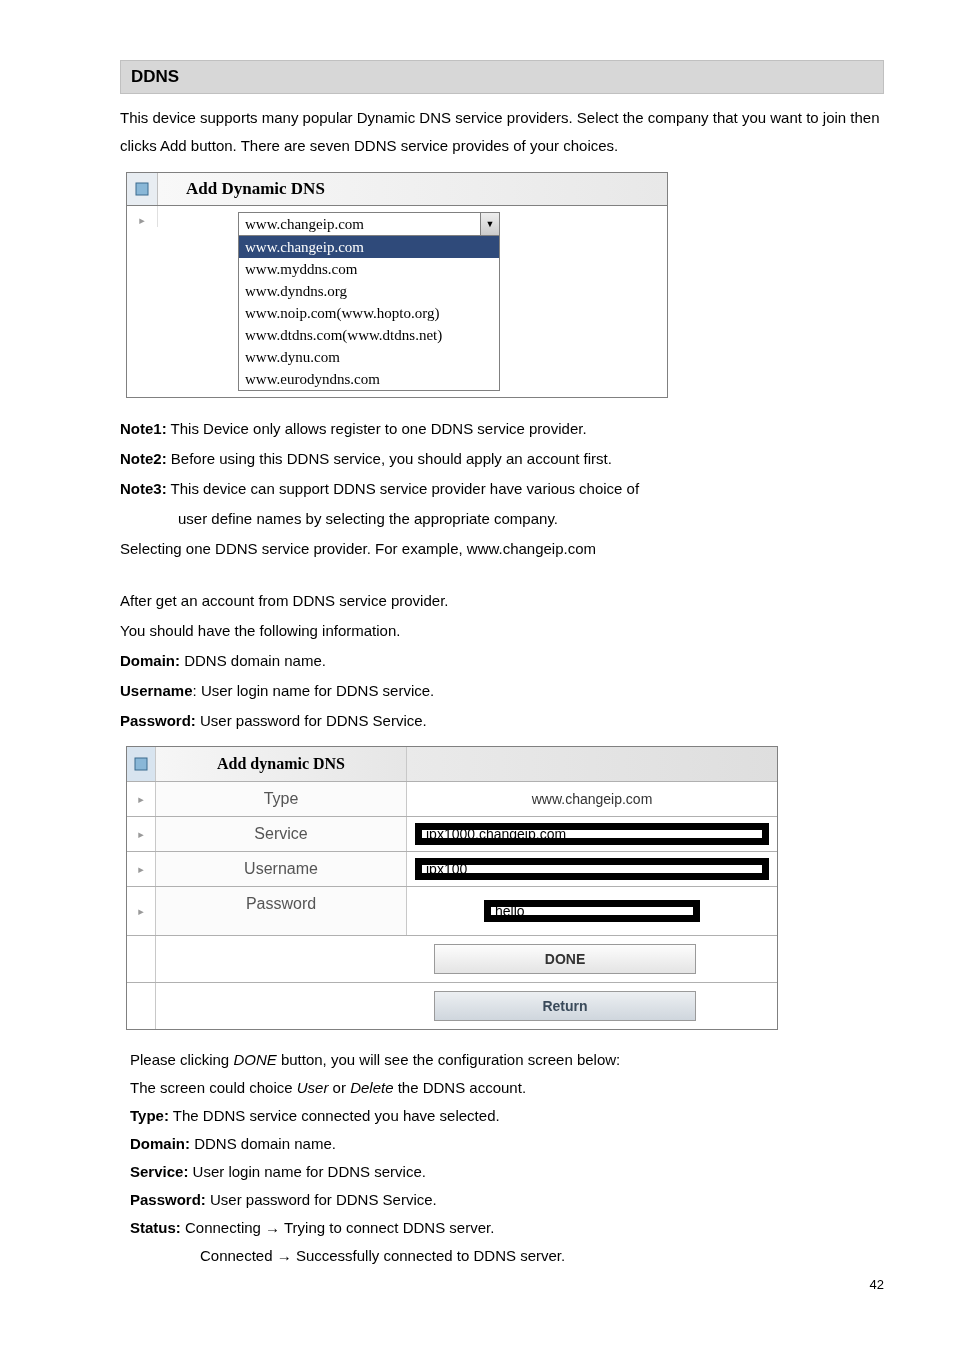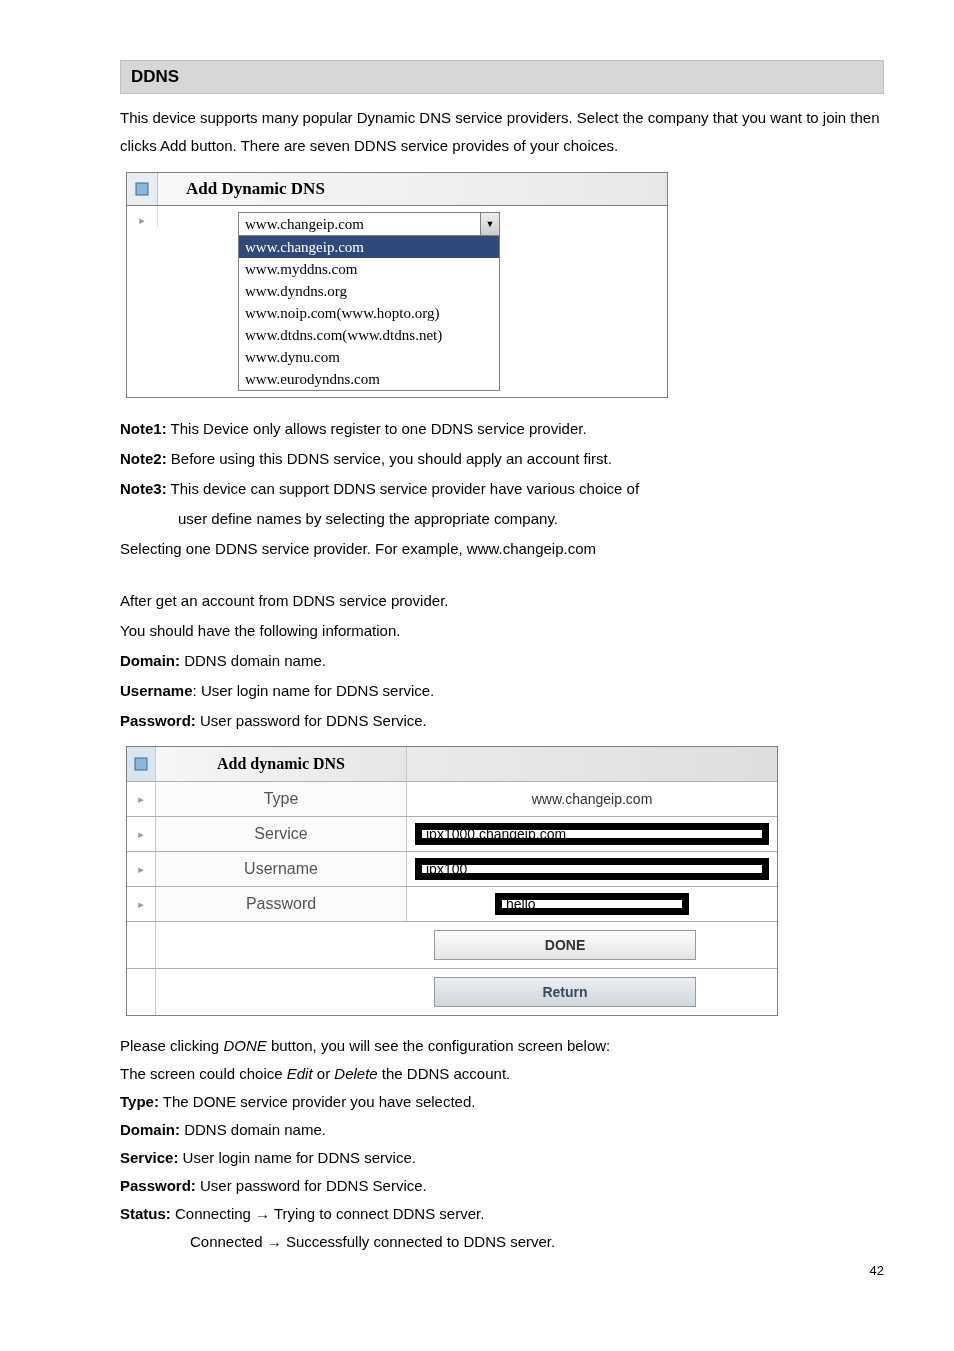--- a/index.html
+++ b/index.html
@@ -184,22 +184,22 @@
   .fld-input {
     width: 100%;
     height: 22px;
     border: 7px solid #000000;
     padding: 0 4px;
     font-family: Verdana, Geneva, sans-serif;
     font-size: 14px;
     box-sizing: border-box;
   }
   .pwd-wrap {
-    width: 194px;
-    margin: 0 auto;
+    width: 216px;
+    margin: 7px auto;
   }
   .btn {
     display: inline-block;
     min-width: 260px;
     padding: 6px 0;
     text-align: center;
     font-weight: bold;
     font-family: Verdana, Geneva, sans-serif;
     font-size: 14px;
     border: 1px solid #9a9a9a;
@@ -213,21 +213,21 @@
   .row-btn {
     border-top: 1px solid #b0b0b0;
     display: flex;
   }
   .row-btn .fig2-iconcell { border-right: 1px solid #c8c8c8; }
   .row-btn .btncell {
     flex: 1;
     padding: 8px 0 8px 278px;
   }
   
-  .foot-line { margin: 4px 0; line-height: 24px; }
+  .foot-line { margin: 4px 10px; line-height: 24px; }
   .foot-line .b { font-weight: bold; }
   .foot-line .i { font-style: italic; }
   .page-number {
     position: absolute;
     bottom: 20px;
     right: 70px;
     font-size: 13px;
     color: #000;
   }
   .sq-icon {
@@ -355,24 +355,24 @@
           <span class="btn return">Return</span>
         </div>
       </div>
     </div>
   </div>
 
   <div class="foot-line">
     <span>Please clicking </span><span class="i">DONE</span><span> button, you will see the configuration screen below:</span>
   </div>
   <div class="foot-line">
-    <span>The screen could choice </span><span class="i">Edit</span><span> or </span><span class="i">Delete</span><span> the DDNS account.</span>
-  </div>
-  <div class="foot-line">
-    <span class="b">Type:</span><span> The DONE service provider you have selected.</span>
+    <span>The screen could choice </span><span class="i">User</span><span> or </span><span class="i">Delete</span><span> the DDNS account.</span>
+  </div>
+  <div class="foot-line">
+    <span class="b">Type:</span><span> The DDNS service connected you have selected.</span>
   </div>
   <div class="foot-line">
     <span class="b">Domain:</span><span> DDNS domain name.</span>
   </div>
   <div class="foot-line">
     <span class="b">Service:</span><span> User login name for DDNS service.</span>
   </div>
   <div class="foot-line">
     <span class="b">Password:</span><span> User password for DDNS Service.</span>
   </div>

